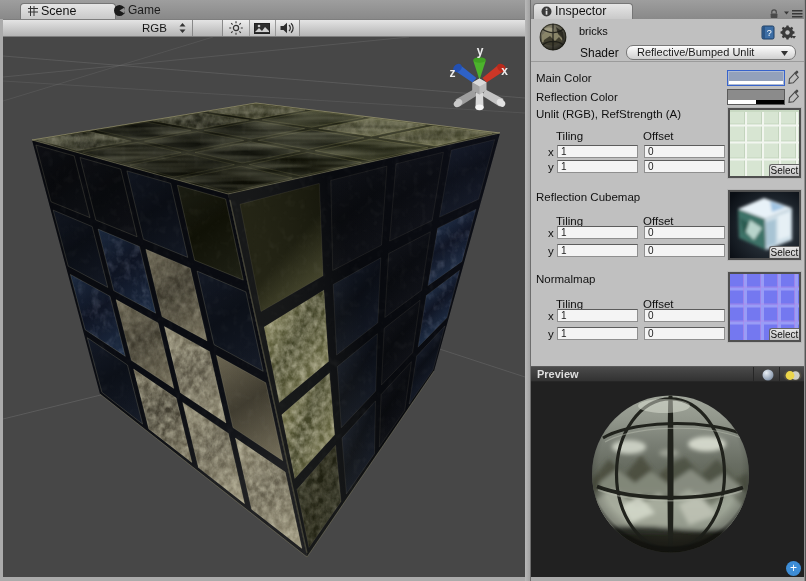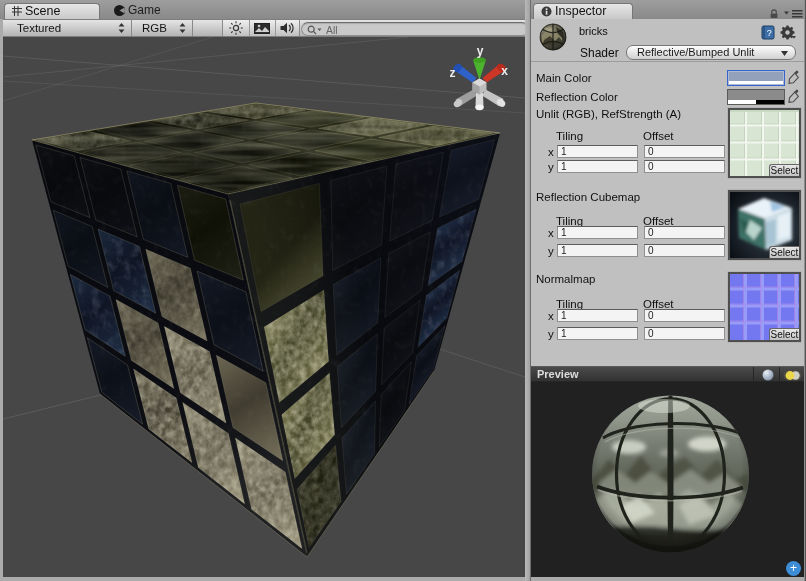--- a/index.html
+++ b/index.html
@@ -5,21 +5,21 @@
 body{font-family:"Liberation Sans",sans-serif;background:#ababab;position:relative}
 .abs{position:absolute}
 .lbl{position:absolute;font-size:11.5px;color:#101010;white-space:nowrap}
 .inp{position:absolute;background:#f4f4f4;border:1px solid #8f8f8f;border-top-color:#5c5c5c;font-size:10px;color:#222;line-height:11px;padding-left:3px}
 .tab{position:absolute;top:3px;height:16px;background:linear-gradient(#e6e6e6,#c9c9c9);border:1px solid #767676;border-bottom:none;border-radius:4px 4px 0 0;font-size:12.5px;color:#111;text-align:left;padding-left:7px}
 .selbtn{position:absolute;background:linear-gradient(#e8e8e8,#c2c2c2);border:1px solid #666;border-bottom:none;border-right:none;font-size:10px;color:#111;text-align:center;border-radius:3px 0 0 0}
 .texframe{position:absolute;border:2px solid #4f4f4f;outline:1px solid #b5b5b5}
 </style></head><body>
 
 <div class="abs" style="left:0;top:0;width:806px;height:19px;background:linear-gradient(#9e9e9e,#898989)"></div>
-<div class="tab" style="left:4px;width:96px;line-height:15px"><svg width="10" height="10" style="vertical-align:-1px;margin-right:3px" viewBox="0 0 10 10">
+<div class="tab" style="left:20px;width:96px;line-height:15px"><svg width="10" height="10" style="vertical-align:-1px;margin-right:3px" viewBox="0 0 10 10">
       <path d="M2.5 0v10M6 0v10M0 2.5h10M0 6h10" stroke="#333" stroke-width="1" fill="none"></path>
     </svg>Scene</div>
 <div class="abs" style="left:114px;top:3px;height:16px;font-size:12px;color:#1c1c1c;line-height:15px"><svg width="11" height="11" style="vertical-align:-2px;margin-right:3px" viewBox="0 0 11 11">
       <path d="M5.5 0A5.5 5.5 0 1 0 5.5 11A5.5 5.5 0 0 0 5.5 0zM5.5 5.5L11 2.2L11 8.8z" fill="#1a1a1a" fill-rule="evenodd"></path>
     </svg>Game</div>
 <div class="tab" style="left:533px;width:100px;line-height:15px"><svg width="11" height="11" style="vertical-align:-2px;margin-right:3px" viewBox="0 0 11 11">
       <circle cx="5.5" cy="5.5" r="5" fill="#3a3a3a"></circle>
       <rect x="4.7" y="2.3" width="1.7" height="1.7" fill="#ddd"></rect>
       <rect x="4.7" y="4.7" width="1.7" height="4" fill="#ddd"></rect>
     </svg>Inspector</div>
@@ -27,24 +27,20 @@
 <svg class="abs" style="left:769px;top:9px" width="11" height="10" viewBox="0 0 12 11">
     <path d="M3 5V3.5A2.5 2.5 0 0 1 8 3.5V5" fill="none" stroke="#4a4a4a" stroke-width="1.3"></path>
     <rect x="1.8" y="5" width="7.4" height="5" rx="0.8" fill="#4a4a4a"></rect>
   </svg>
 <svg class="abs" style="left:784px;top:10px" width="19" height="8" viewBox="0 0 19 8">
     <path d="M0 1.5l2.5 3 2.5-3z" fill="#383838"></path>
     <path d="M8 0.8h10.5M8 3.8h10.5M8 6.8h10.5" stroke="#383838" stroke-width="1.5"></path>
   </svg>
 
 <div class="abs" style="left:3px;top:19px;width:525px;height:18px;background:linear-gradient(#e4e4e4,#b4b4b4);border:1px solid #7e7e7e;border-left:none;border-right:none">
-  <div class="abs" style="left:0;top:0;width:129px;height:16px;border-right:1px solid #888;font-size:11.5px;color:#141414;line-height:16px;padding-left:14px">Textured
-    <svg class="abs" style="right:6px;top:3px" width="7" height="10" viewBox="0 0 7 10">
-        <path d="M3.5 0L6.5 3.5H0.5zM3.5 10L0.5 6.5H6.5z" fill="#333"></path>
-      </svg></div>
   <div class="abs" style="left:130px;top:0;width:60px;height:16px;border-right:1px solid #888;font-size:11.5px;color:#141414;line-height:16px;padding-left:9px">RGB
     <svg class="abs" style="right:6px;top:3px" width="7" height="10" viewBox="0 0 7 10">
         <path d="M3.5 0L6.5 3.5H0.5zM3.5 10L0.5 6.5H6.5z" fill="#333"></path>
       </svg></div>
 
   <div class="abs" style="left:219px;top:0px;width:78px;height:16px;background:linear-gradient(#efefef,#c0c0c0);border-left:1px solid #8a8a8a;border-right:1px solid #8a8a8a">
     <div class="abs" style="left:26px;top:0;width:1px;height:16px;background:#999"></div>
     <div class="abs" style="left:52px;top:0;width:1px;height:16px;background:#999"></div>
     <svg class="abs" style="left:6px;top:1px" width="14" height="14" viewBox="0 0 14 14">
         <circle cx="7" cy="7" r="2.6" fill="none" stroke="#333" stroke-width="1.2"></circle>
@@ -56,28 +52,20 @@
         <rect x="0.5" y="0.5" width="15" height="10" fill="#2e2e2e" stroke="#222"></rect>
         <path d="M1 9l4-4 3 3 3-4 4 4v1H1z" fill="#cfcfcf"></path>
         <circle cx="5" cy="3" r="1.3" fill="#cfcfcf"></circle>
       </svg>
     <svg class="abs" style="left:57px;top:2px" width="14" height="12" viewBox="0 0 14 12">
         <path d="M0.5 4h3L7 0.8v10.4L3.5 8h-3z" fill="#2e2e2e"></path>
         <path d="M9 3a4 4 0 0 1 0 6M11 1.2a6.5 6.5 0 0 1 0 9.6" fill="none" stroke="#2e2e2e" stroke-width="1.2"></path>
       </svg>
   </div>
 
-  <div class="abs" style="left:298px;top:1.5px;width:228px;height:14px;background:#c9c9c9;border:1px solid #8f8f8f;border-top-color:#6f6f6f;border-radius:8px;box-shadow:inset 0 1px 1px rgba(0,0,0,0.15)">
-    <svg class="abs" style="left:5px;top:2px" width="16" height="10" viewBox="0 0 16 10">
-        <circle cx="4.2" cy="4.2" r="3" fill="none" stroke="#555" stroke-width="1.2"></circle>
-        <path d="M6.4 6.4L9 9" stroke="#555" stroke-width="1.2"></path>
-        <path d="M10.5 3.5l2 2.5 2-2.5z" fill="#555"></path>
-      </svg>
-    <span class="abs" style="left:24px;top:1px;font-size:10.5px;color:#666">All</span>
-  </div>
 </div>
 
 <svg class="abs" style="left:3px;top:37px" width="522" height="540" viewBox="3 37 522 540">
   <defs id="cubedefs">
   <linearGradient id="tg1" x1="256.1" y1="103.9" x2="255.6" y2="118.9" gradientUnits="userSpaceOnUse">
         <stop offset="0" stop-color="#4a4b30"></stop>
         <stop offset="0.45" stop-color="#2c2d1b"></stop>
         <stop offset="1" stop-color="#4a4b30"></stop>
       </linearGradient>
 <linearGradient id="tg2" x1="312.0" y1="110.9" x2="311.7" y2="127.3" gradientUnits="userSpaceOnUse">

